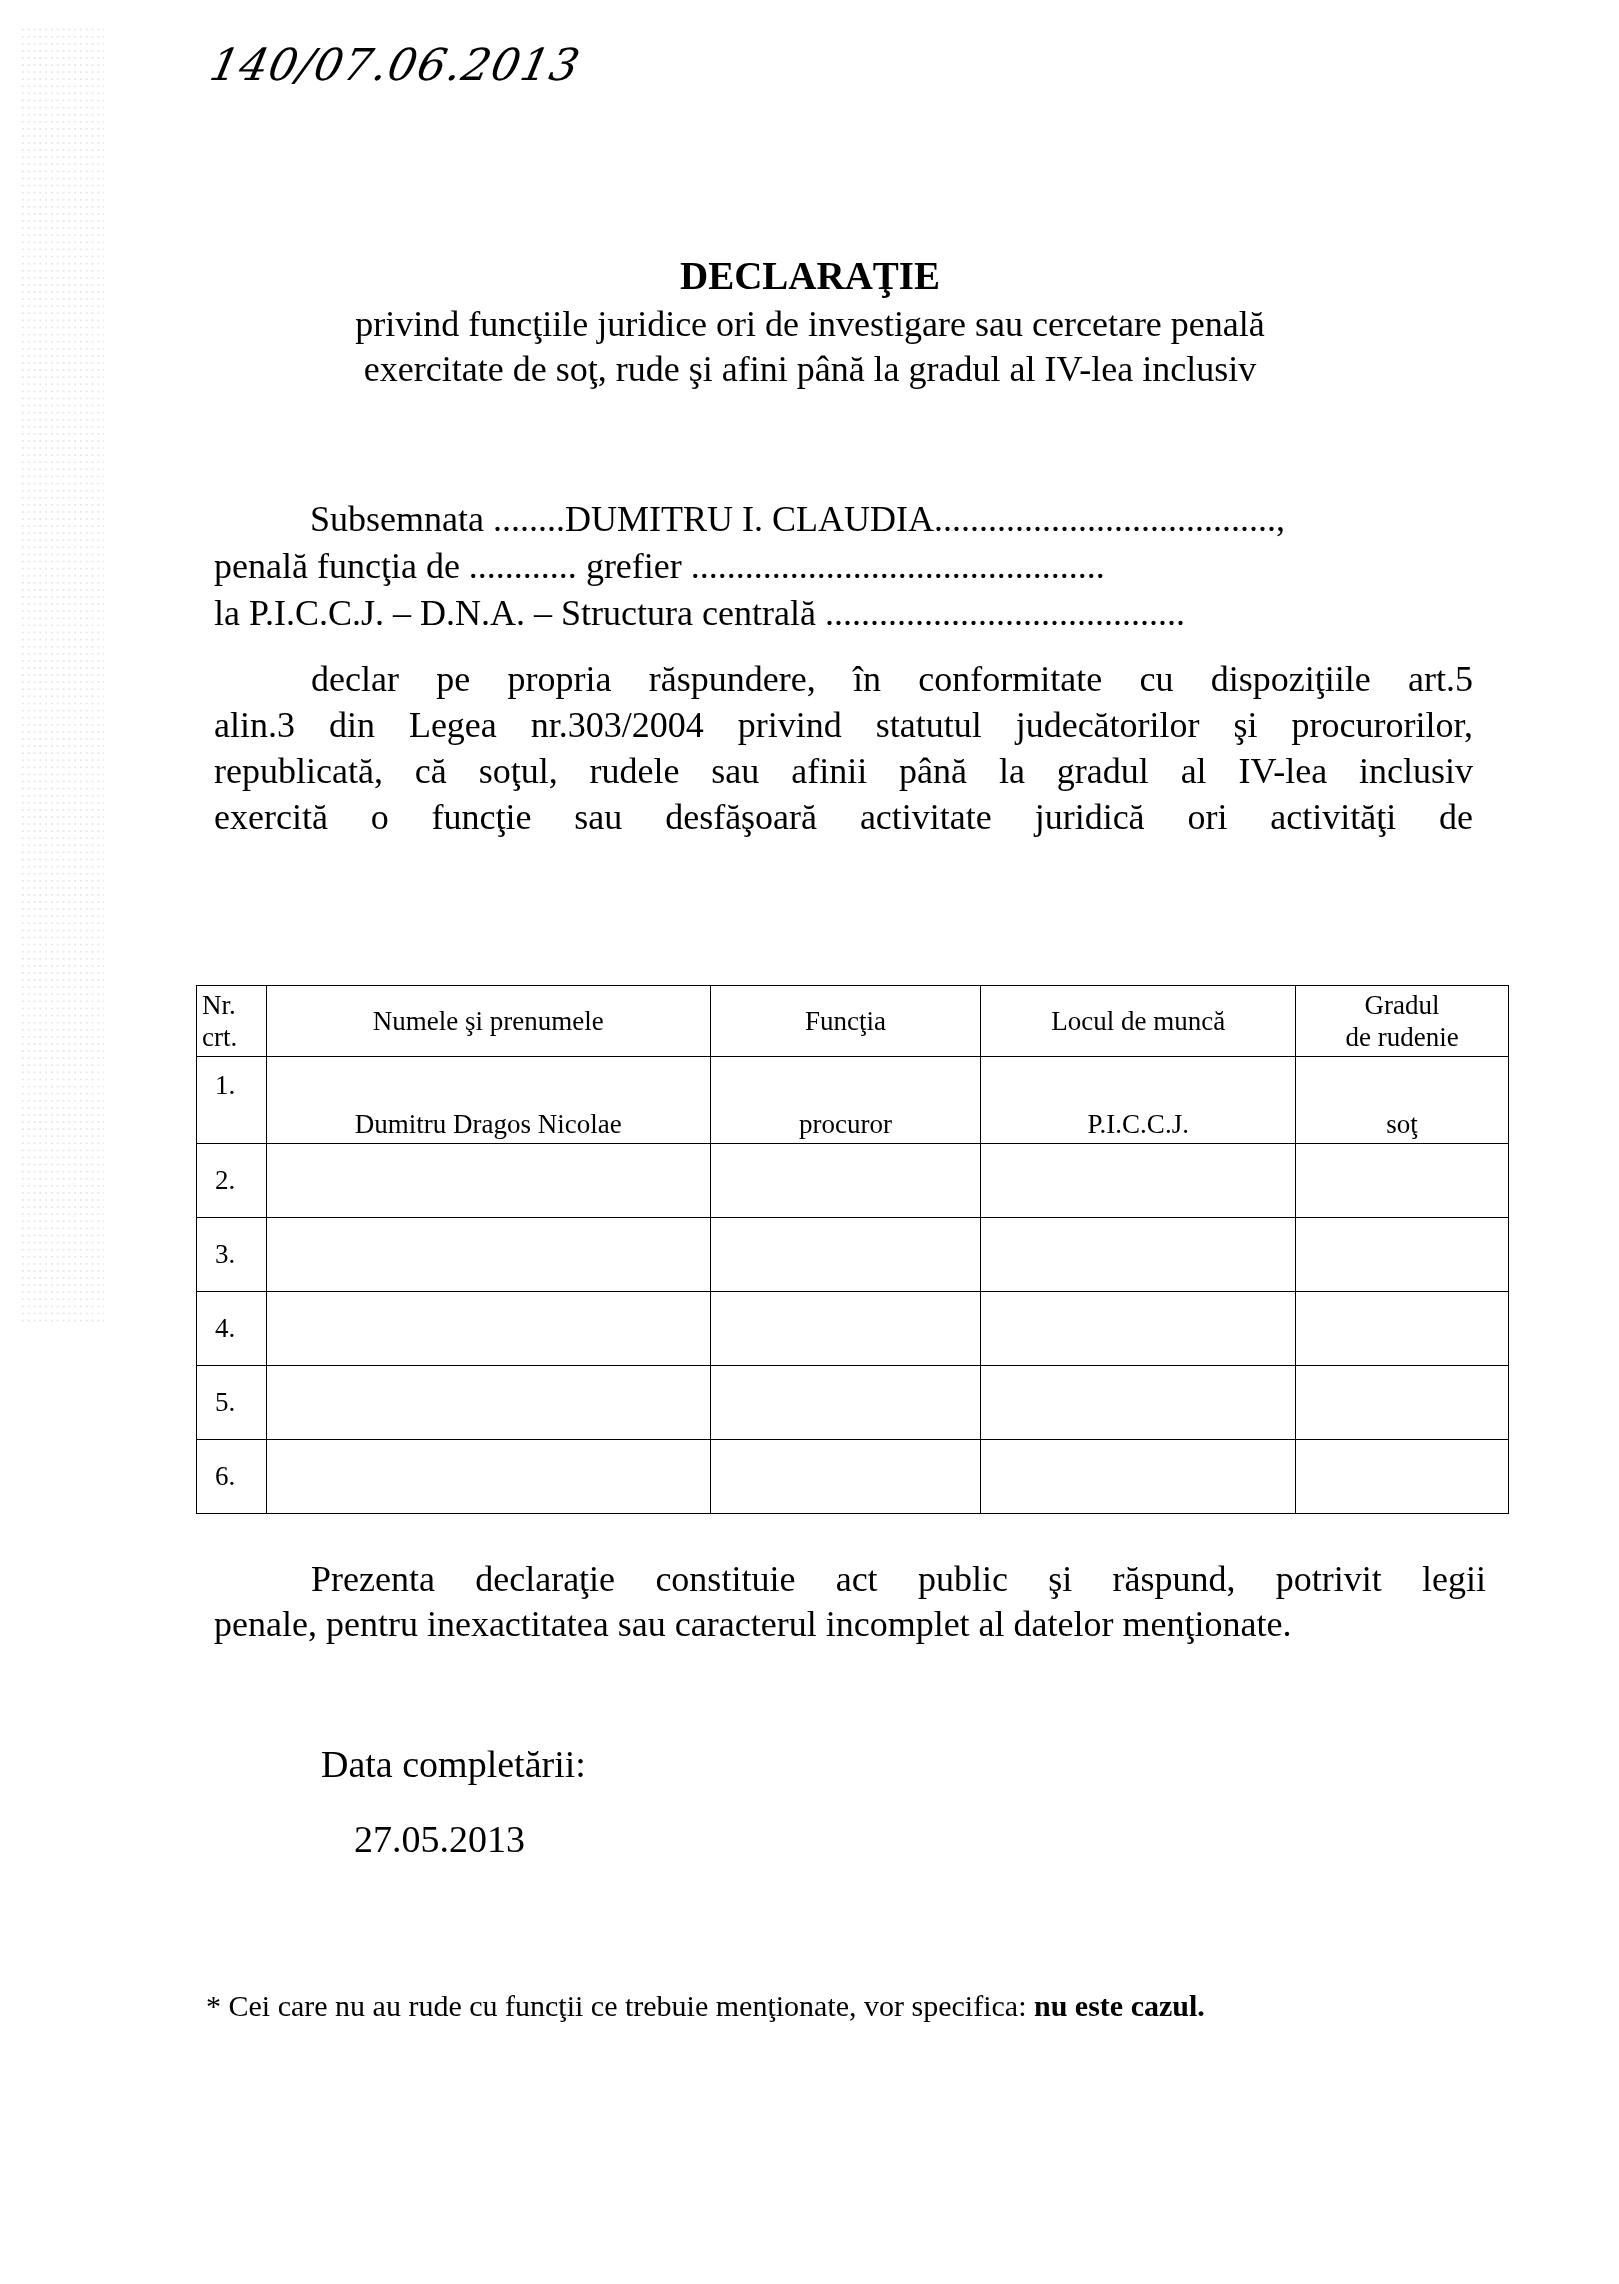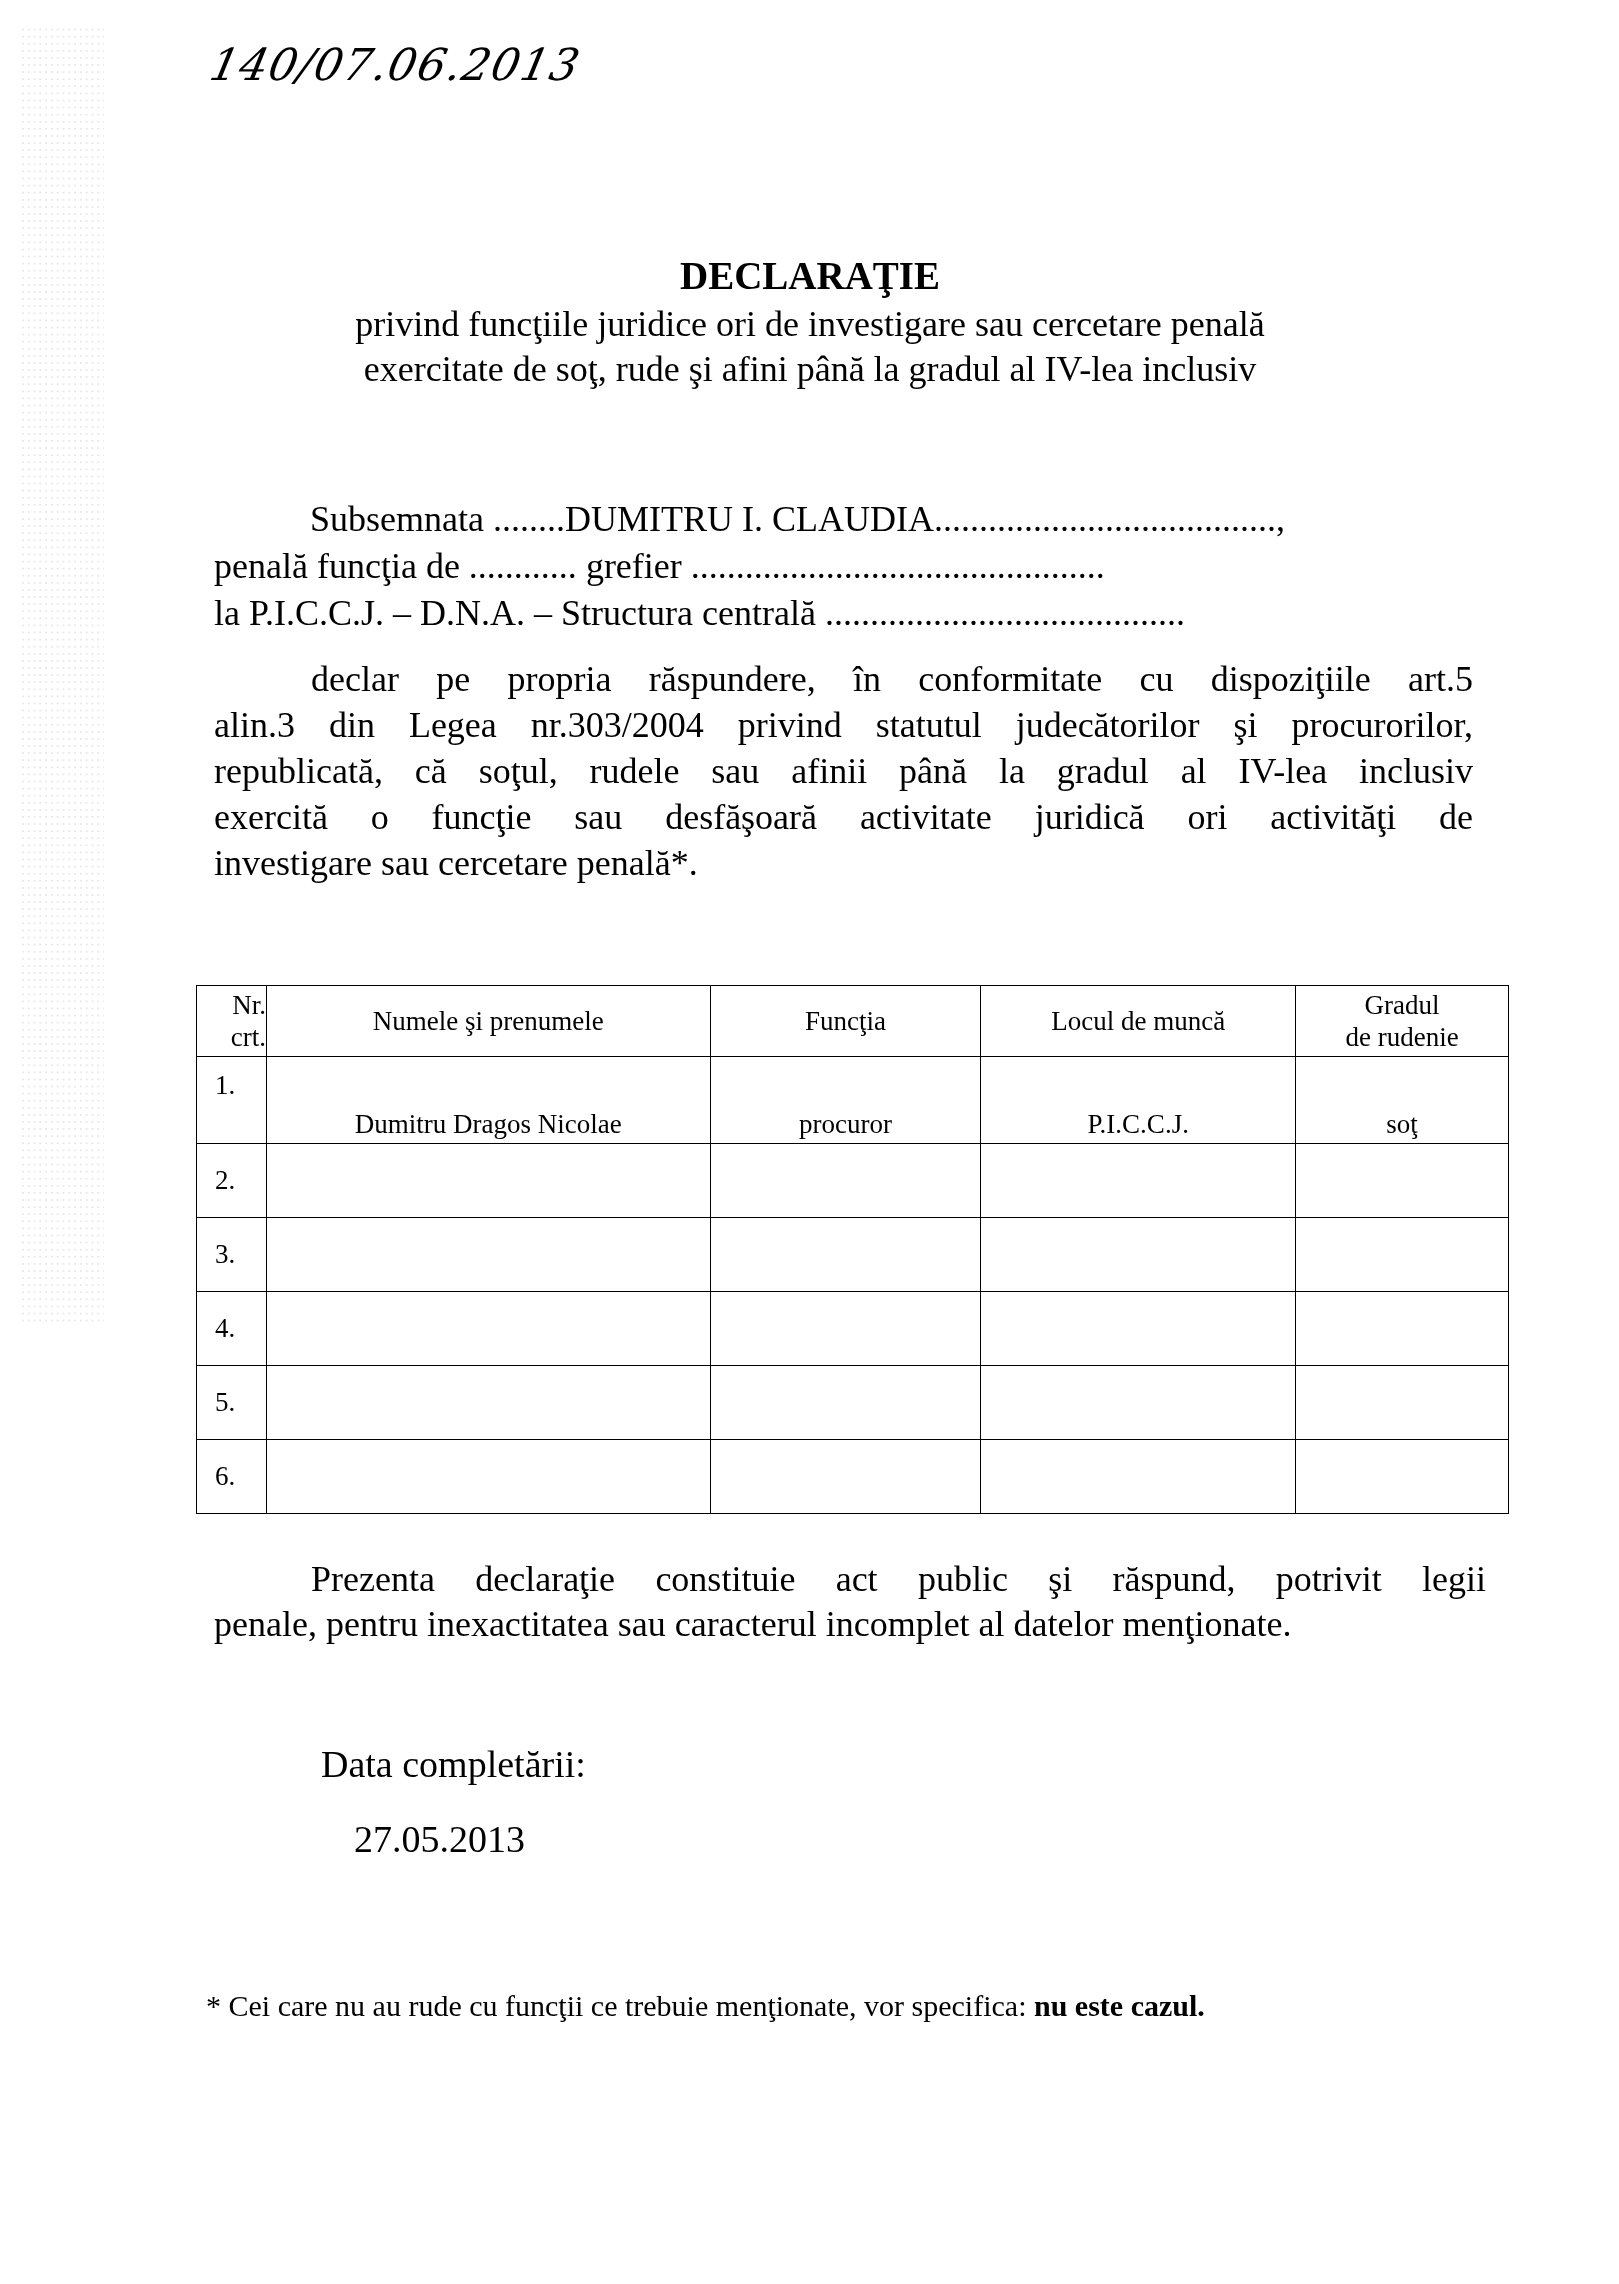--- a/index.html
+++ b/index.html
@@ -73,34 +73,33 @@
   </div>
   <div class="line" style="left:214px; top:594px;">
     <span>la </span><span>P.I.C.C.J. – D.N.A. – Structura centrală</span><span> ........................................</span>
   </div>
 
   <div class="justify" style="top:656px;">
     <span class="row indent">declar pe propria răspundere, în conformitate cu dispoziţiile art.5</span>
     <span class="row">alin.3 din Legea nr.303/2004 privind statutul judecătorilor şi procurorilor,</span>
     <span class="row">republicată, că soţul, rudele sau afinii până la gradul al IV-lea inclusiv</span>
     <span class="row">exercită o funcţie sau desfăşoară activitate juridică ori activităţi de</span>
-    <span class="row last">investigare sau cercetare penală*.</span>
   </div>
 
   <table class="rel">
     <colgroup>
       <col style="width:70px">
         <col style="width:444px">
         <col style="width:271px">
         <col style="width:315px">
         <col style="width:213px">
     </colgroup>
     <thead>
       <tr>
-        <th style="text-align:right;padding-left:22px;"><span>Nr.</span><br><span>crt.</span></th>
+        <th style="text-align:left;padding-left:5px;"><span>Nr.</span><br><span>crt.</span></th>
         <th>Numele şi prenumele</th>
         <th>Funcţia</th>
         <th>Locul de muncă</th>
         <th><span>Gradul</span><br><span>de rudenie</span></th>
       </tr>
     </thead>
     <tbody>
       <tr>
         <td class="nr" style="vertical-align:top;padding-top:13px;">1.</td>
         <td class="bottom">Dumitru Dragos Nicolae</td>

